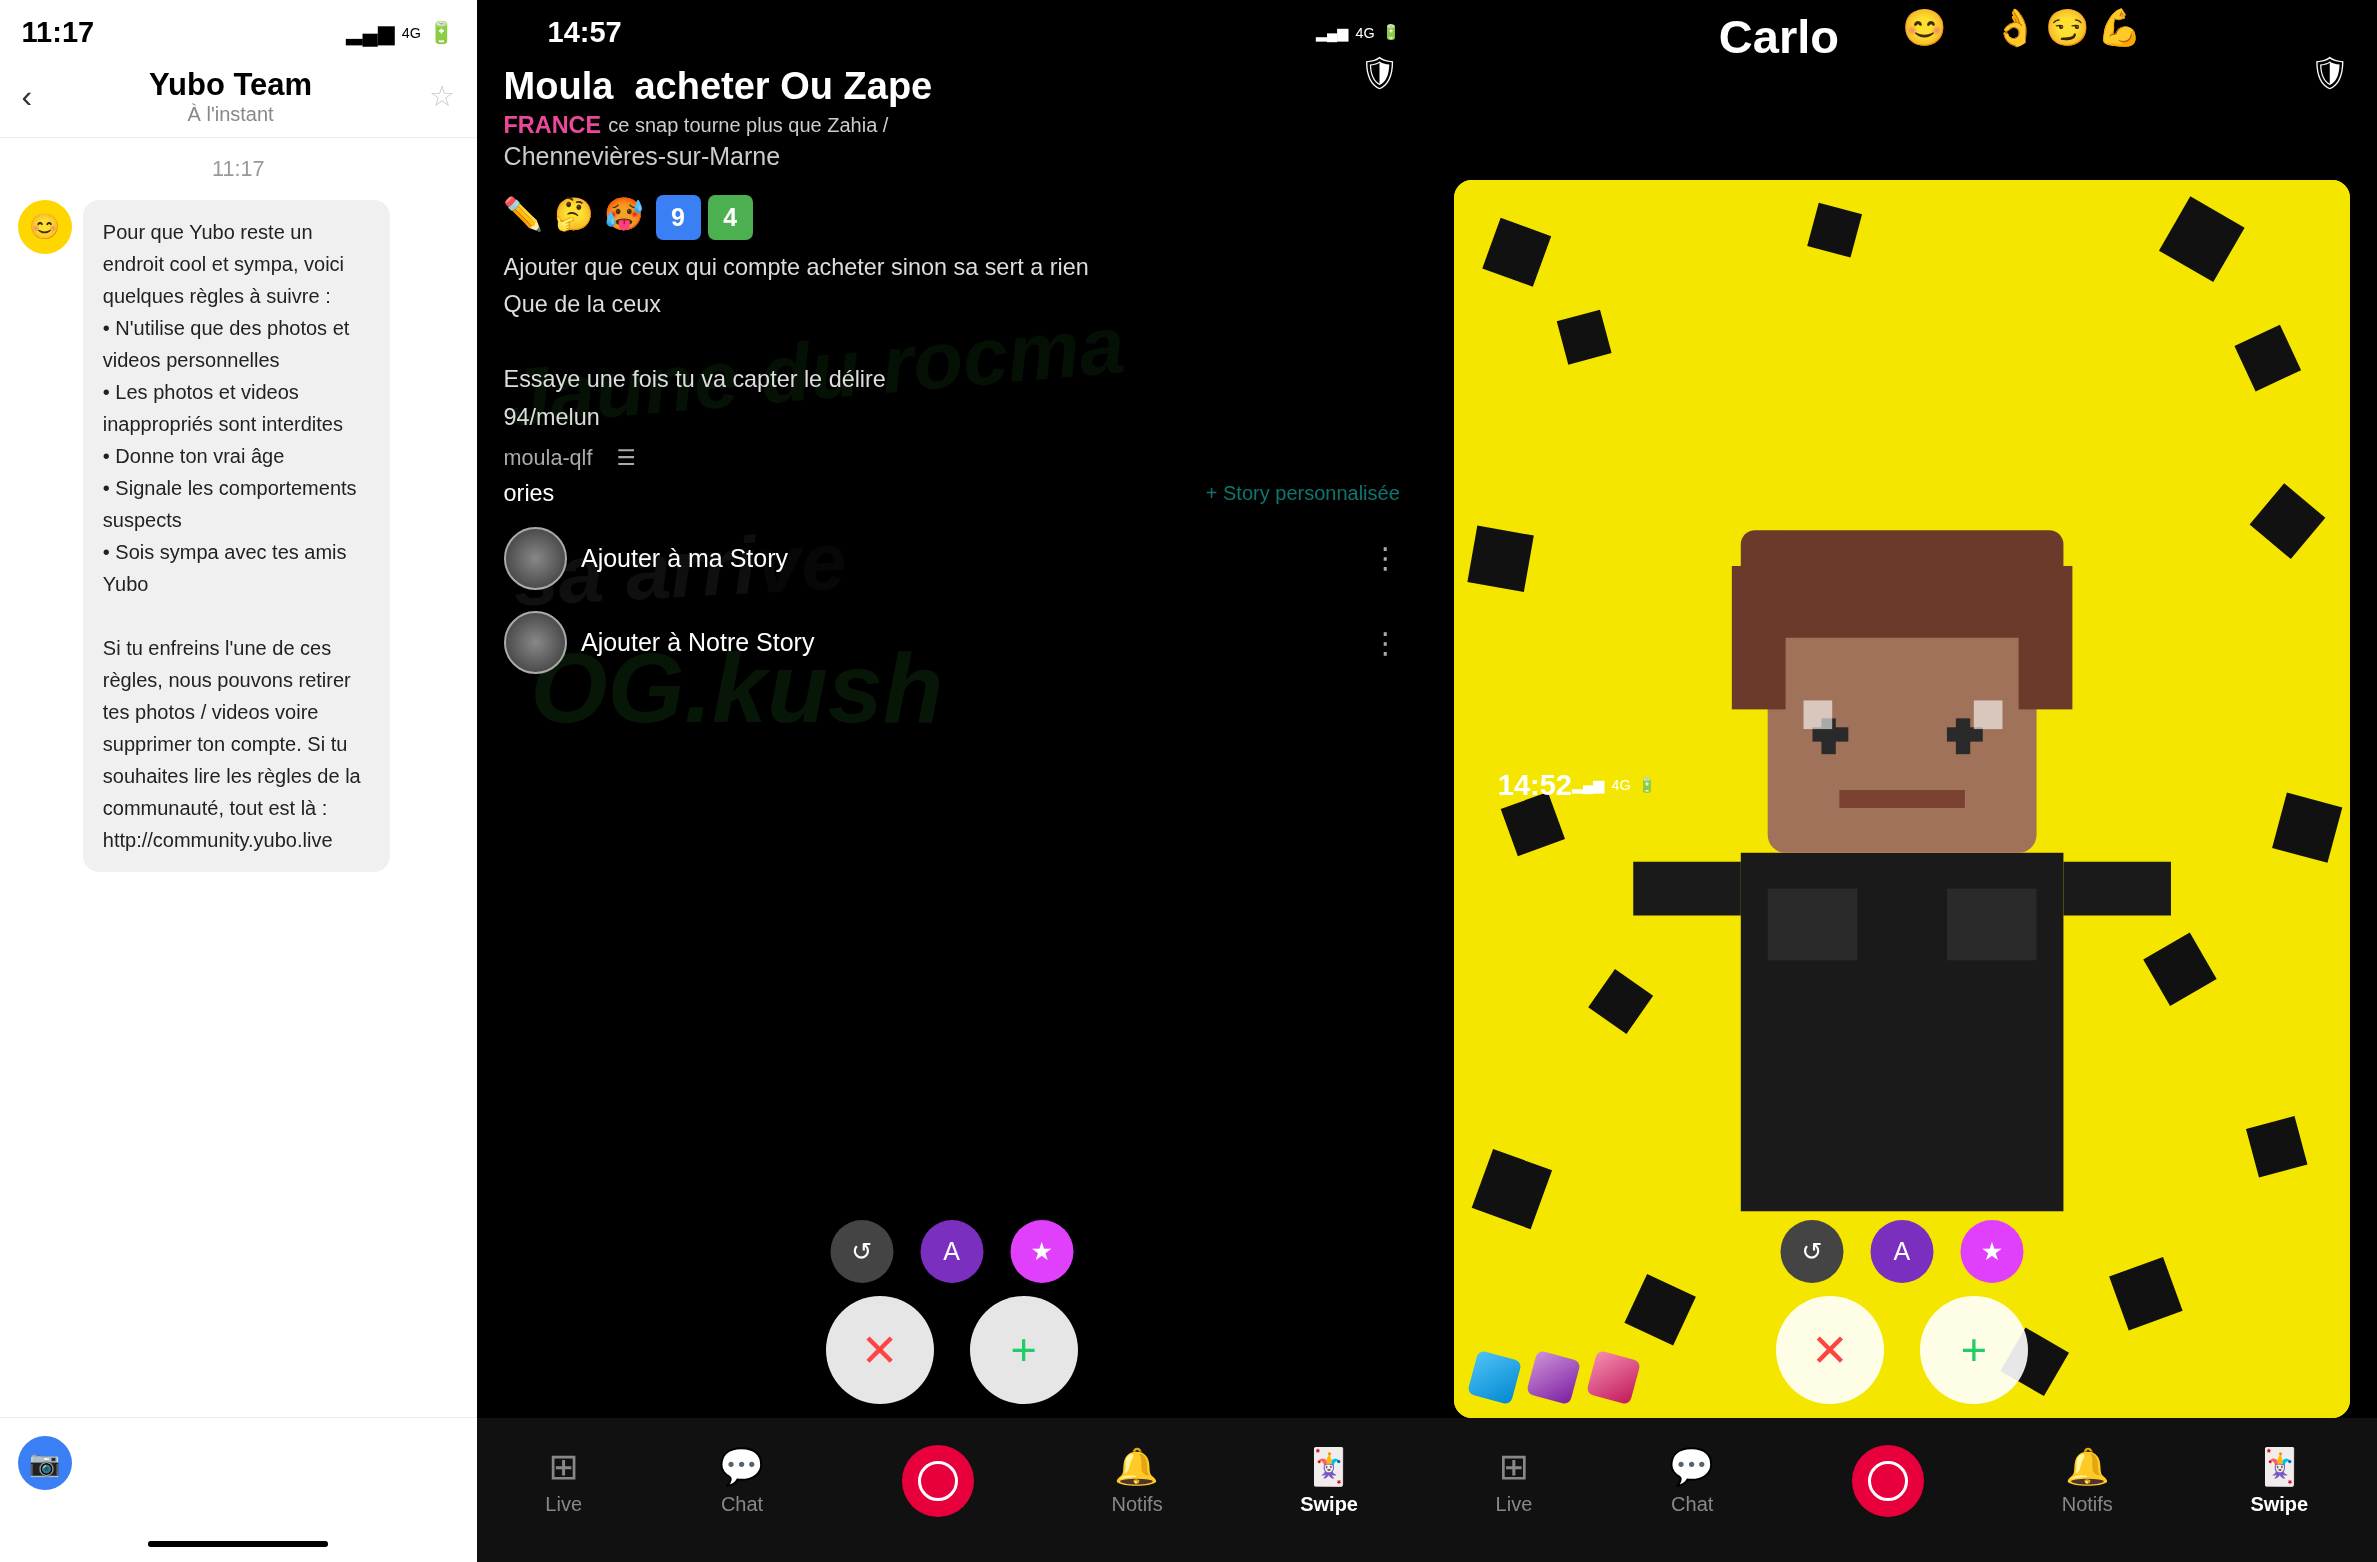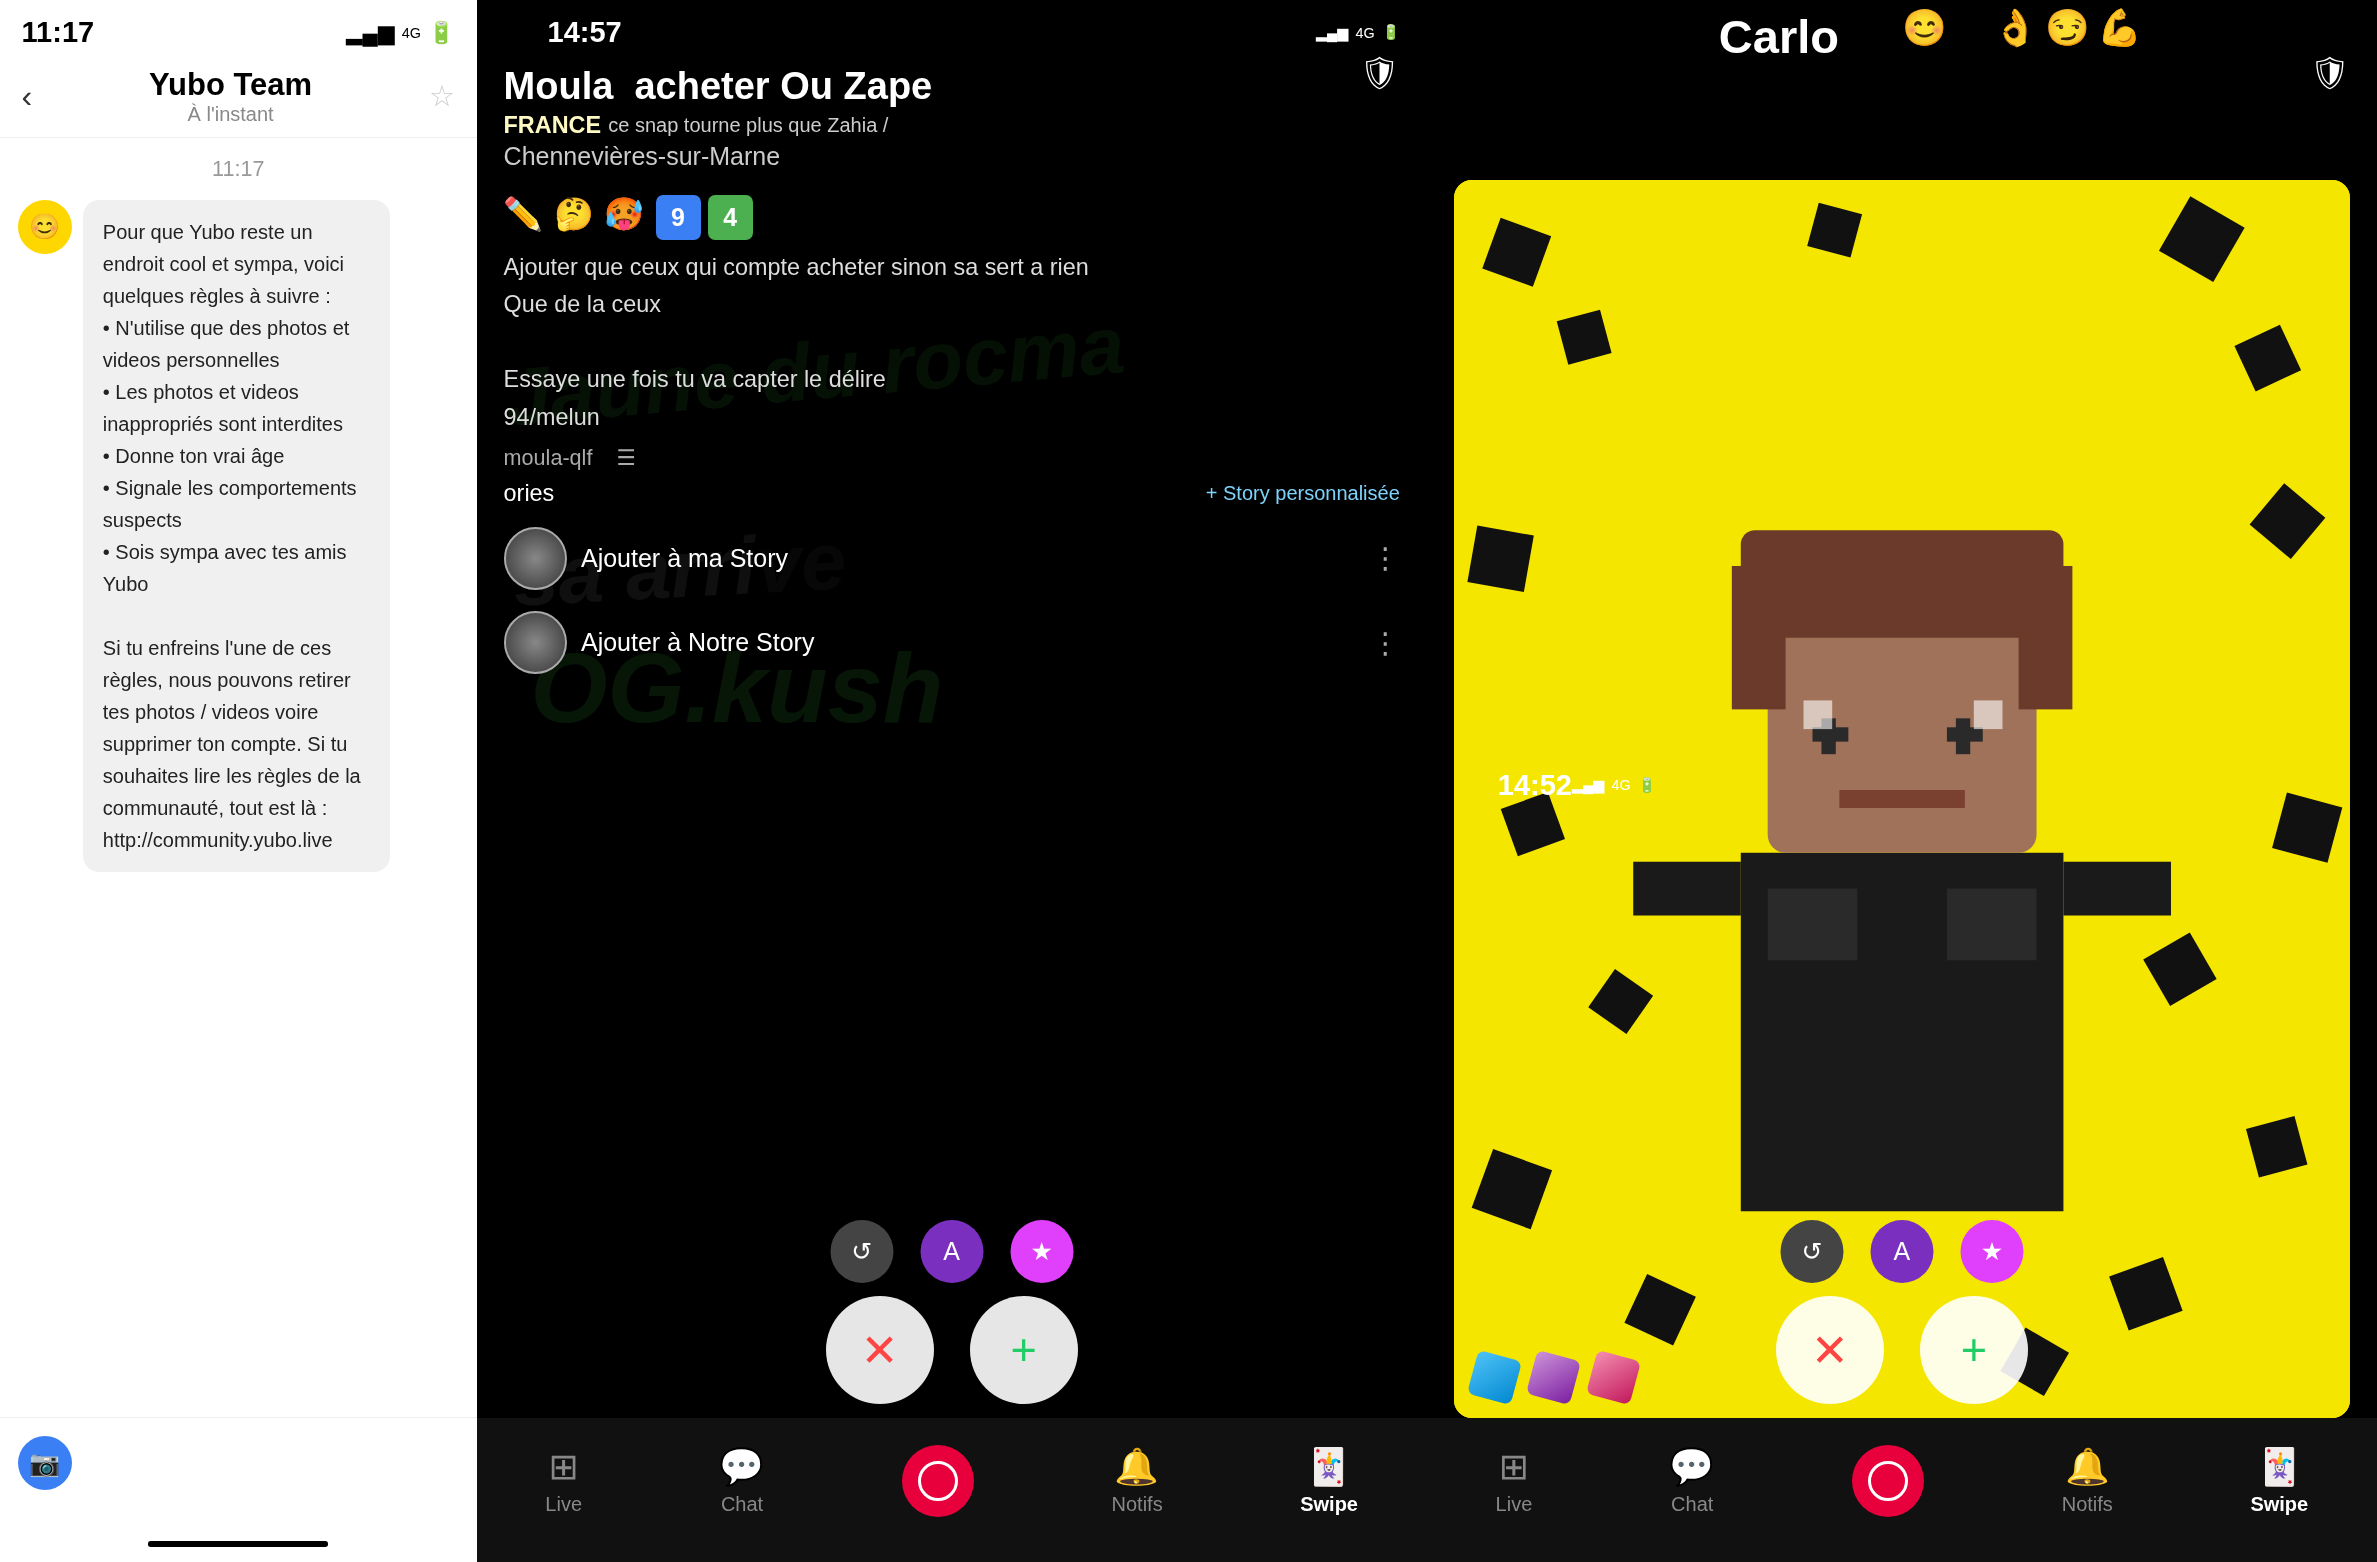--- a/index.html
+++ b/index.html
@@ -530,21 +530,21 @@
     </div>
   </div>
 
   <div class="report-icon" style="color:white; font-size:32px;">🛡</div>
 
   <div class="profile-header" style="z-index:10; position:relative;">
     <div style="display:flex; align-items:center; gap:10.8px;">
       <span class="profile-name" style="font-size:38px;">Moula &nbsp;acheter Ou Zape</span>
     </div>
     <div style="display:flex; align-items:center; gap:7.2px; margin-top:3.6px;">
-      <span style="color:#fef9c3; font-size:23.4px; font-weight:700;">FRANCE</span>
+      <span style="color:#ec4899; font-size:23.4px; font-weight:700;">FRANCE</span>
       <span style="color:#ccc; font-size:20px;">ce snap tourne plus que Zahia /</span>
     </div>
     <div style="color:#ccc; font-size:25px; margin-top:3.6px;">Chennevières-sur-Marne</div>
   </div>
 
   <div class="profile-icons-row" style="padding: 0 27px; z-index:10; position:relative;">
     <span style="font-size:32px;">✏️</span>
     <span style="font-size:32px;">🤔</span>
     <span style="font-size:32px;">🥵</span>
     <div class="age-badges">
@@ -566,21 +566,21 @@
 
   <div class="handle-text">
     <span>moula-qlf</span>
     &nbsp;&nbsp;
     <span>☰</span>
   </div>
 
   <div class="stories-section">
     <div style="display:flex; align-items:center; justify-content:space-between;">
       <span style="color:#fff; font-size:23.4px;">ories</span>
-      <span style="color:#7dd3fc; font-size:20px;margin-left:29px;">+ Story personnalisée</span>
+      <span style="color:#0f766e; font-size:20px;margin-left:29px;">+ Story personnalisée</span>
     </div>
   </div>
 
   <div class="story-item">
     <div class="story-item-left">
       <div class="story-avatar" style="background: radial-gradient(circle, #888 0%, #333 100%);"></div>
       <span class="story-name">Ajouter à ma Story</span>
     </div>
     <span class="story-more">⋮</span>
   </div>

